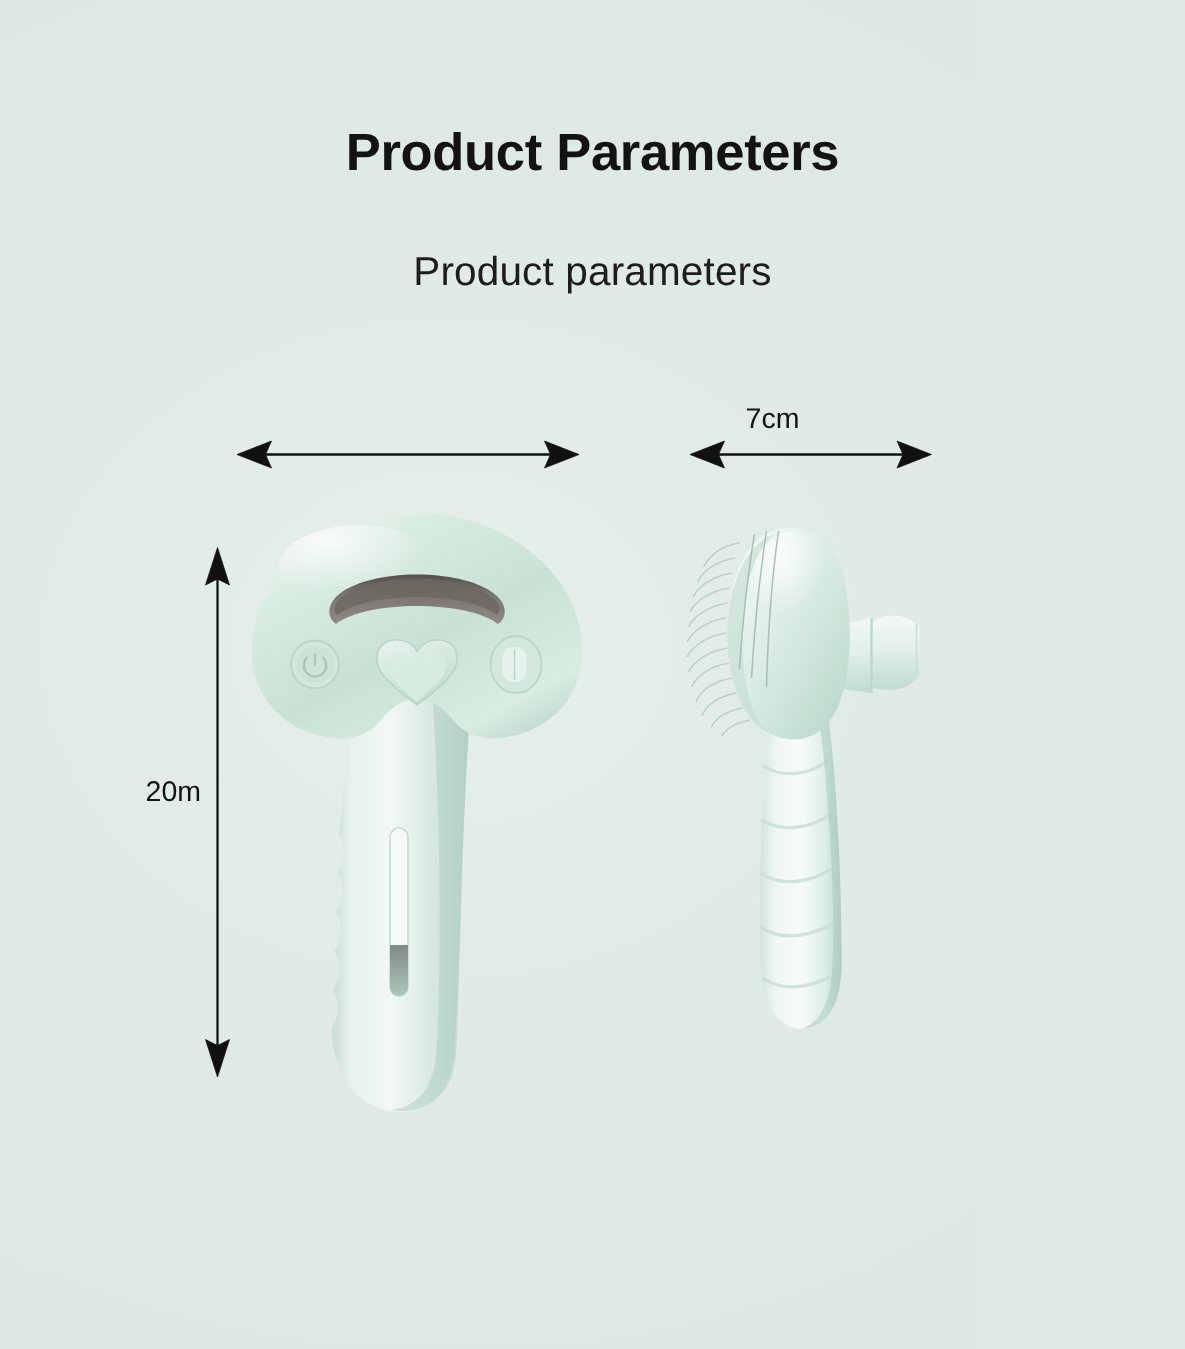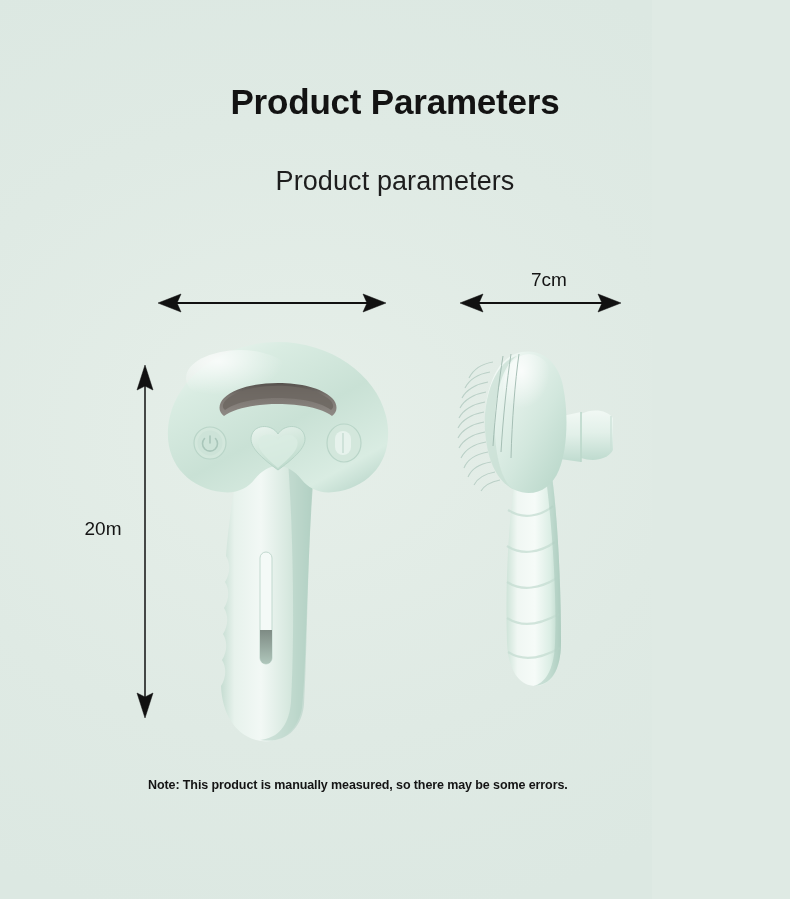--- a/index.html
+++ b/index.html
@@ -49,24 +49,24 @@
 
   
   .dim-label {
     position: absolute;
     font-size: 19px;
     color: #141414;
     text-align: center;
     white-space: nowrap;
   }
   #dim-width-left-label { top: 269px; left: 158px; width: 228px; }
-  #dim-width-right-label { top: 269px; left: 468px; width: 162px; }
+  #dim-width-right-label { top: 269px; left: 434px; width: 162px; }
   #dim-height-label {
     top: 518px; left: 72px; width: 62px;
-    text-align: center;
+    text-align: right;
   }
 
   
   #dim-svg {
     position: absolute;
     top: 0; left: 0;
     width: 790px;
     height: 899px;
     pointer-events: none;
   }
@@ -317,16 +317,15 @@
     </g>
 
     <g fill="#111" stroke="#111">
       <line x1="145" y1="375" x2="145" y2="708" stroke-width="1.5"></line>
       <polygon points="145,365 137,390 145,386 153,390" stroke-width="0.5"></polygon>
       <polygon points="145,718 137,693 145,697 153,693" stroke-width="0.5"></polygon>
     </g>
   </svg>
 
   <div class="note">
-    <div>Note: This product is manually measured, so there may be some errors.</div>
   </div>
 
 </div>
 
 </body></html>

